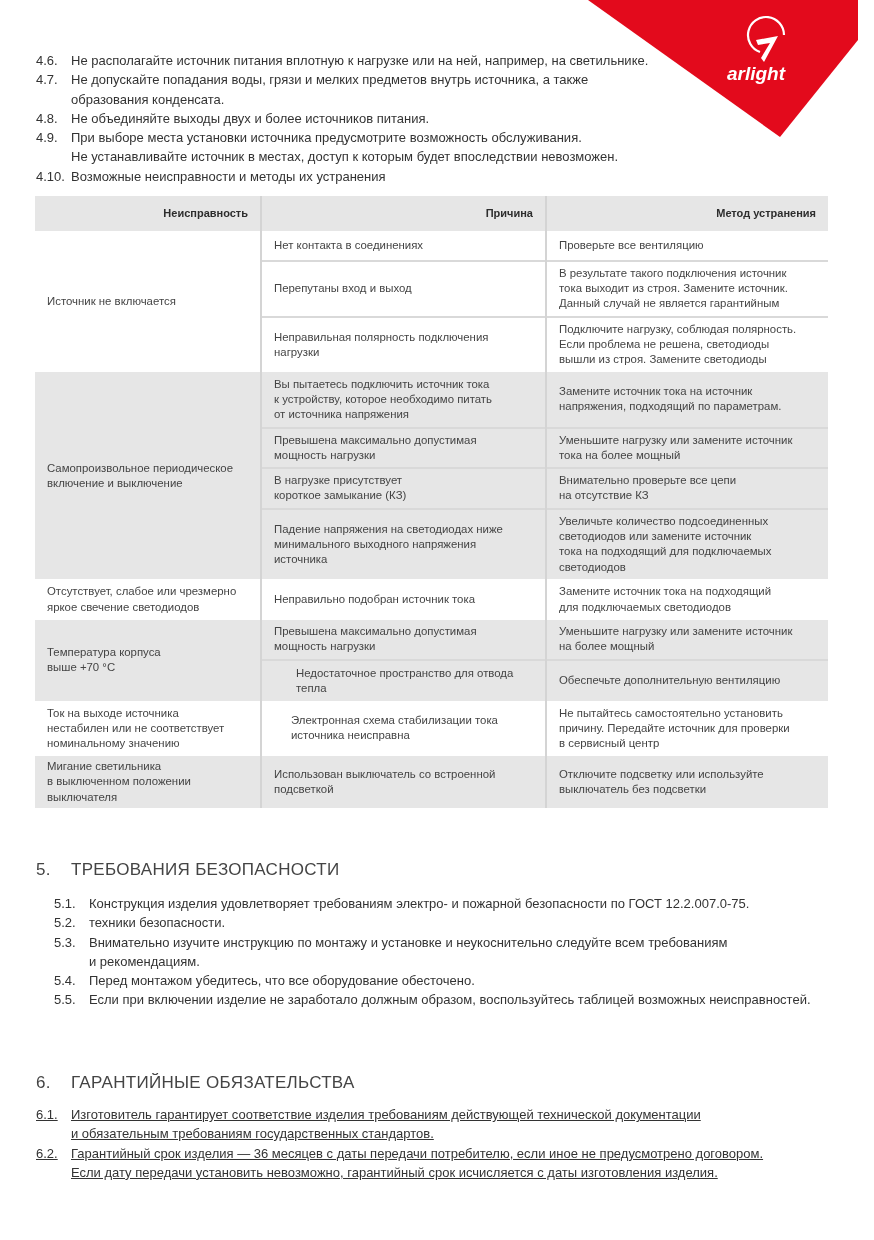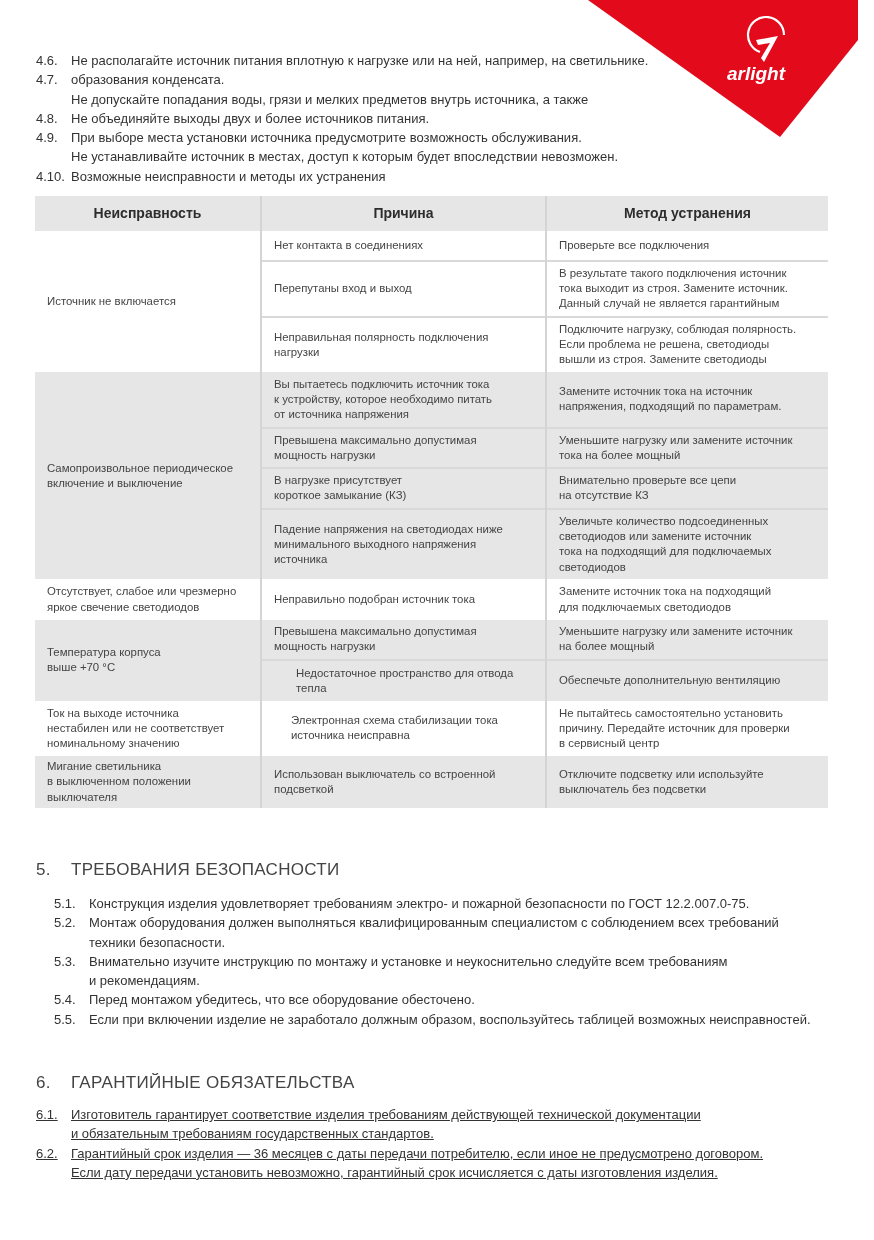--- a/index.html
+++ b/index.html
@@ -7,21 +7,21 @@
          font-family:"Liberation Sans", sans-serif; color:#3a3a3a; }
   .logo-tri { position:absolute; top:0; right:16px; width:270px; height:137px; }
   .logo-tri svg { display:block; }
   .list { position:absolute; left:36px; width:800px; font-size:13px; line-height:19.3px; color:#333; }
   .item { display:flex; }
   .item .num { width:35px; flex:none; }
   .item .txt { flex:1; }
   .sec-title { position:absolute; left:36px; font-size:17px; letter-spacing:0.3px; color:#444; display:flex; }
   .sec-title .num { width:35px; }
   table.faults { position:absolute; left:35px; top:196px; width:793px; border-collapse:collapse; font-size:11.4px; line-height:15.2px; color:#444; }
-  table.faults th { background:#e6e6e6; text-align:center; font-weight:bold; height:35px; padding:0 12px; font-size:14px; color:#2d2d2d; }
+  table.faults th { background:#e6e6e6; text-align:right; font-weight:bold; height:35px; padding:0 12px; font-size:11px; color:#2d2d2d; }
   table.faults td { padding:3px 12px; vertical-align:middle; }
   table.faults th + th, table.faults td.c2, table.faults td.c3 { border-left:2px solid #d4d4d4; }
   table.faults tr.sub td.c2, table.faults tr.sub td.c3 { border-top:2px solid #d9d9d9;margin-left:48px; }
   .g1 td { background:#ffffff; }
   .g2 td { background:#e6e6e6; }
 </style>
 </head>
 <body>
 
 <div class="logo-tri">
@@ -38,22 +38,22 @@
 <div class="list" id="sec4" style="top:51px;">
     <div class="item">
       <span class="num">4.6.</span>
       <span class="txt">
         <div>Не располагайте источник питания вплотную к нагрузке или на ней, например, на светильнике.</div>
       </span>
     </div>
     <div class="item">
       <span class="num">4.7.</span>
       <span class="txt">
+        <div>Не допускайте попадания воды, грязи и мелких предметов внутрь источника, а также</div>
         <div>образования конденсата.</div>
-        <div>Не допускайте попадания воды, грязи и мелких предметов внутрь источника, а также</div>
       </span>
     </div>
     <div class="item">
       <span class="num">4.8.</span>
       <span class="txt">
         <div>Не объединяйте выходы двух и более источников питания.</div>
       </span>
     </div>
     <div class="item">
       <span class="num">4.9.</span>
@@ -75,21 +75,21 @@
     <tr>
       <th style="width:201px;">Неисправность</th>
       <th style="width:259px;">Причина</th>
       <th>Метод устранения</th>
     </tr>
   </thead>
   <tbody id="faults-body">
       <tr class="g1" style="height: 30px;">
         <td class="c1" rowspan="3" style="white-space: pre-line;">Источник не включается</td>
         <td class="c2" style="white-space: pre-line;">Нет контакта в соединениях</td>
-        <td class="c3" style="white-space: pre-line;">Проверьте все подключения</td>
+        <td class="c3" style="white-space: pre-line;">Проверьте все вентиляцию</td>
       </tr>
       <tr class="g1 sub" style="height: 55.6px;">
         <td class="c2" style="white-space: pre-line;">Перепутаны вход и выход</td>
         <td class="c3" style="white-space: pre-line;">В результате такого подключения источник
 тока выходит из строя. Замените источник.
 Данный случай не является гарантийным</td>
       </tr>
       <tr class="g1 sub" style="height: 55.6px;">
         <td class="c2" style="white-space: pre-line;">Неправильная полярность подключения
 нагрузки</td>
@@ -176,21 +176,20 @@
 <div class="list" id="sec5" style="top:894px;margin-left:18px;">
     <div class="item">
       <span class="num">5.1.</span>
       <span class="txt">
         <div>Конструкция изделия удовлетворяет требованиям электро- и пожарной безопасности по ГОСТ 12.2.007.0-75.</div>
       </span>
     </div>
     <div class="item">
       <span class="num">5.2.</span>
       <span class="txt">
-        <div>Монтаж оборудования должен выполняться квалифицированным специалистом с соблюдением всех требований</div>
         <div>техники безопасности.</div>
       </span>
     </div>
     <div class="item">
       <span class="num">5.3.</span>
       <span class="txt">
         <div>Внимательно изучите инструкцию по монтажу и установке и неукоснительно следуйте всем требованиям</div>
         <div>и рекомендациям.</div>
       </span>
     </div>

